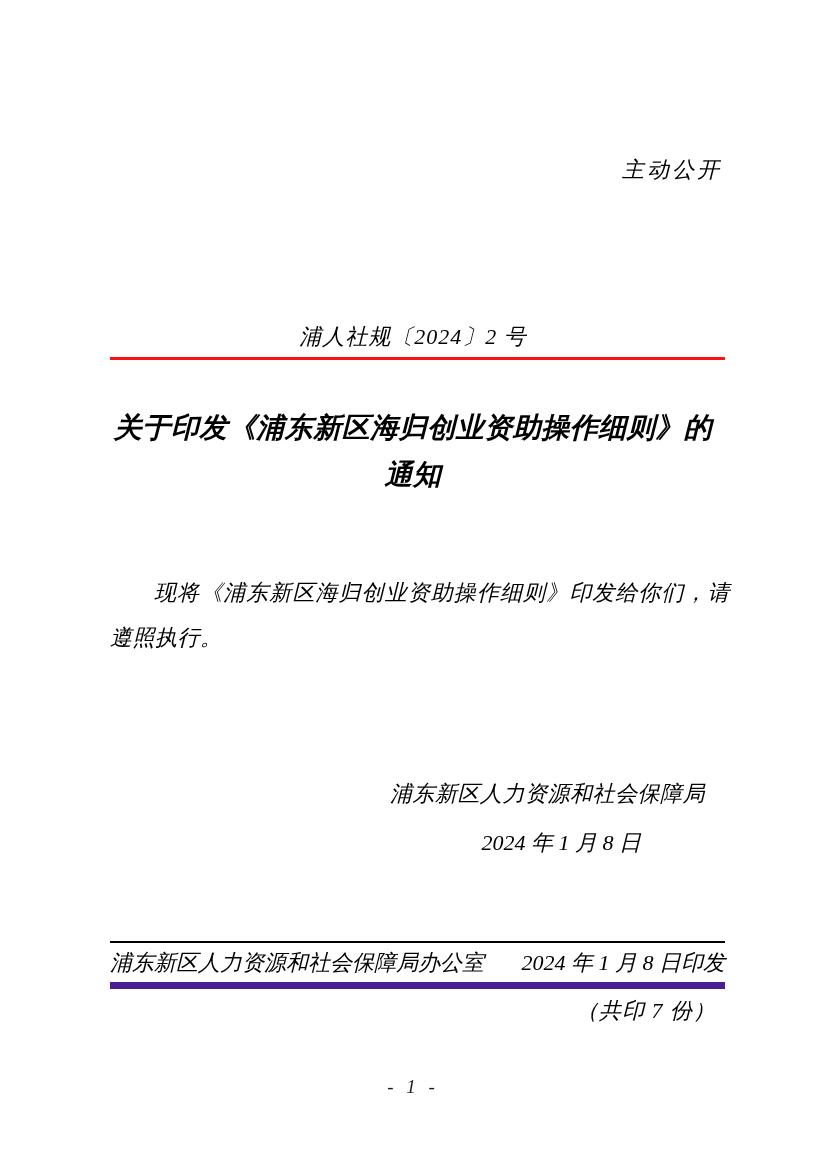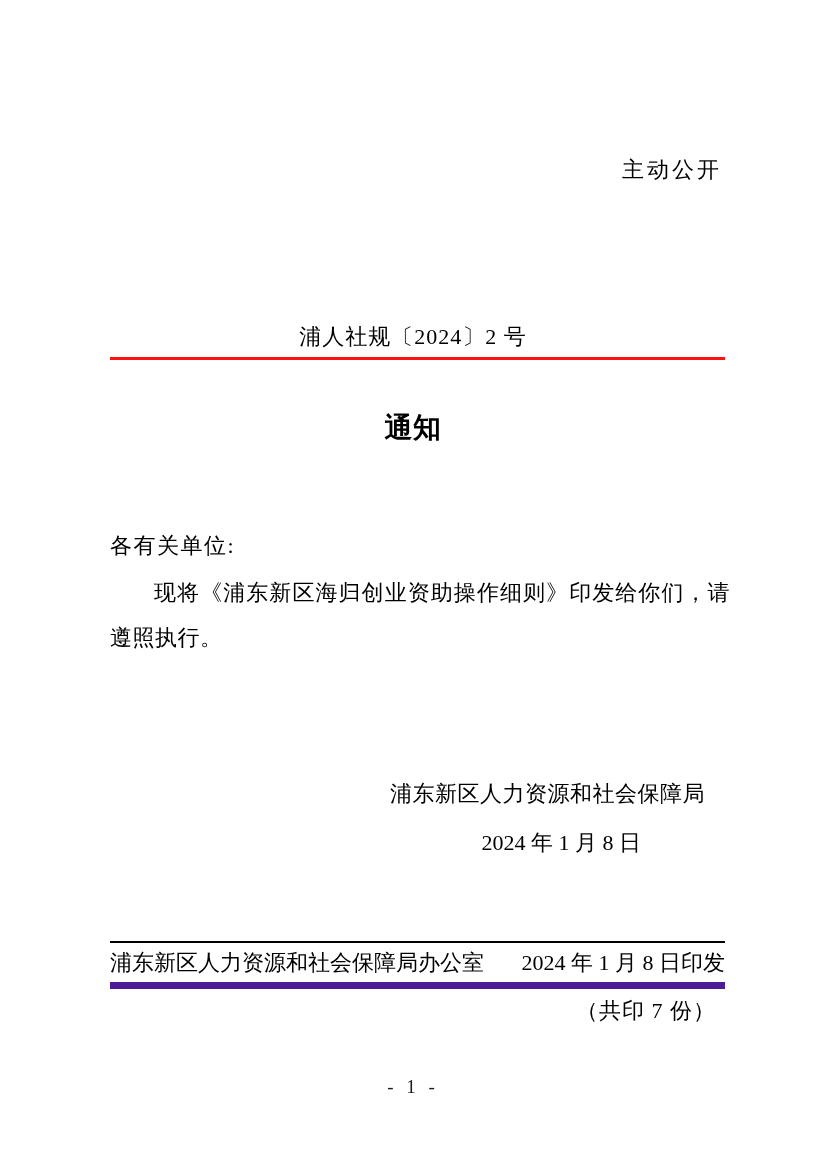--- a/index.html
+++ b/index.html
@@ -6,20 +6,21 @@
   html, body { background: #ffffff; }
   .page {
     position: relative;
     width: 826px;
     height: 1169px;
     margin: 0 auto;
     background: #ffffff;
     overflow: hidden;
     font-family: "Liberation Serif", "DejaVu Serif", serif;
     color: #000000;
+    font-style: italic;
   }
   .disclosure {
     position: absolute;
     top: 155px;
     right: 104px;
     font-size: 22px;
     letter-spacing: 3px;
     font-family: "Liberation Serif", "DejaVu Serif", serif;
   }
   .issuer-wrap {
@@ -144,24 +145,24 @@
 <div class="page">
 
   <div class="disclosure">主动公开</div>
 
 
   <div class="doc-number">浦人社规〔2024〕2 号</div>
 
   <div class="red-rule"></div>
 
   <div class="doc-title">
+    <div>关于印发《浦东新区海归创业资助操作细则》的</div>
     <div>通知</div>
   </div>
 
-  <div class="salutation">各有关单位:</div>
 
   <div class="body-para">现将《浦东新区海归创业资助操作细则》印发给你们，请遵照执行。</div>
 
   <div class="sig-org">浦东新区人力资源和社会保障局</div>
 
   <div class="sig-date">2024 年 1 月 8 日</div>
 
   <div class="colophon">
     <span>浦东新区人力资源和社会保障局办公室</span>
     <span>2024 年 1 月 8 日印发</span>

